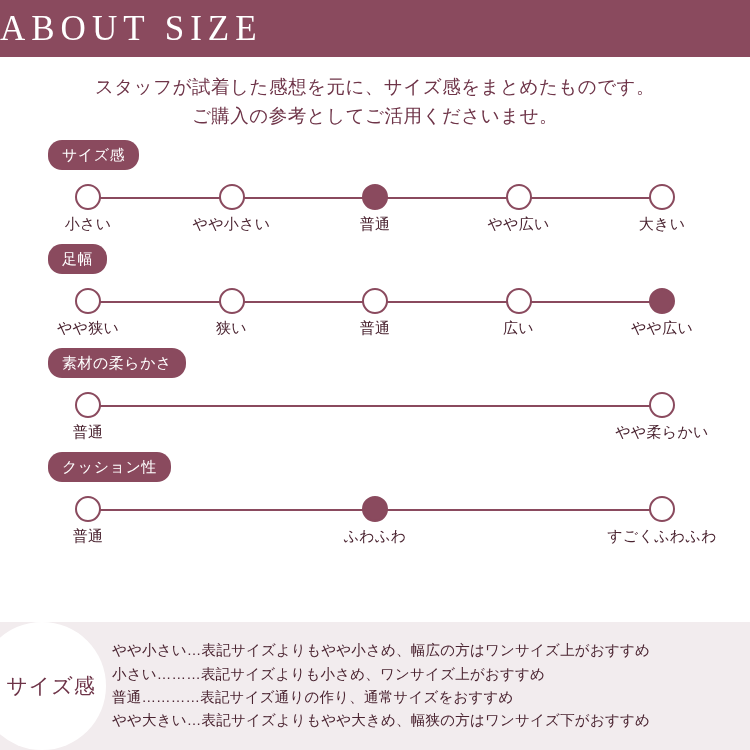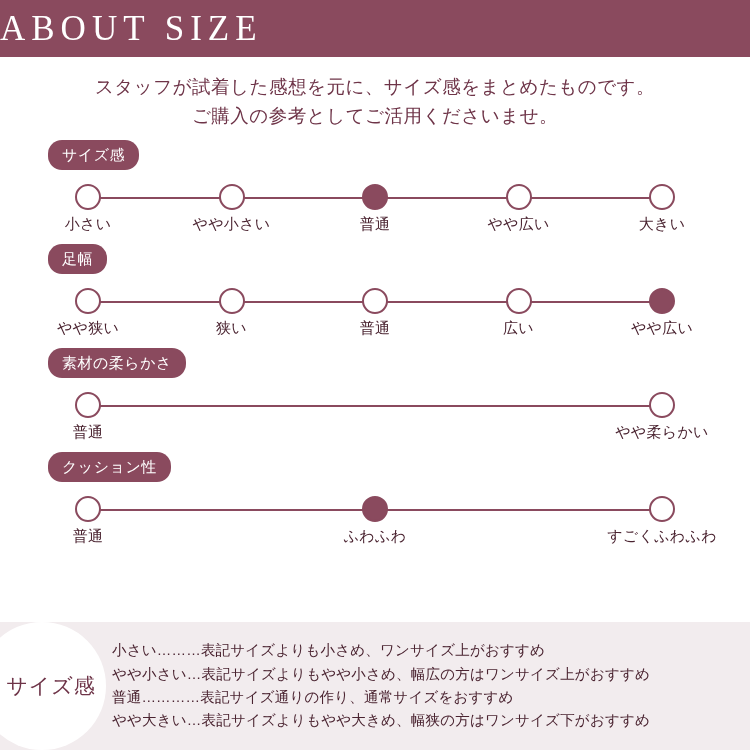--- a/index.html
+++ b/index.html
@@ -231,20 +231,20 @@
             </div>
           </div>
         </div></div>
     </div>
 
   <div class="footer">
     <div class="footer-badge">
       <span>サイズ感</span>
     </div>
     <div class="footer-lines" id="footer-lines">
+        <div>やや小さい…表記サイズよりもやや小さめ、幅広の方はワンサイズ上がおすすめ</div>
         <div>小さい………表記サイズよりも小さめ、ワンサイズ上がおすすめ</div>
-        <div>やや小さい…表記サイズよりもやや小さめ、幅広の方はワンサイズ上がおすすめ</div>
         <div>普通…………表記サイズ通りの作り、通常サイズをおすすめ</div>
         <div>やや大きい…表記サイズよりもやや大きめ、幅狭の方はワンサイズ下がおすすめ</div>
       </div>
   </div>
 
 </div>
 
 </body></html>

